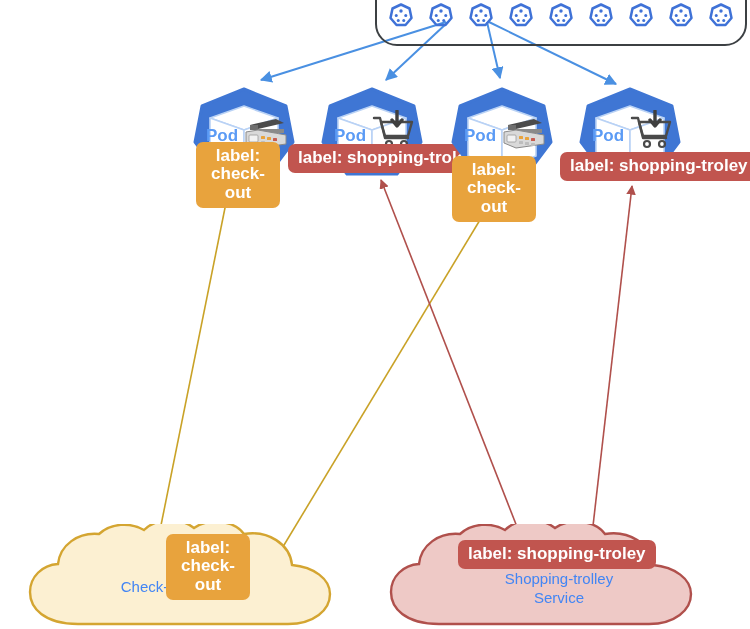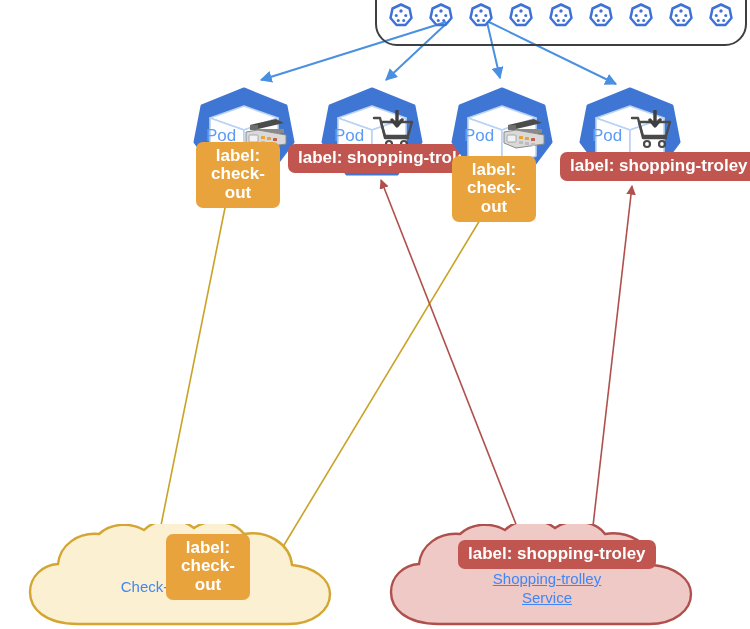--- a/index.html
+++ b/index.html
@@ -49,20 +49,21 @@
     padding: 0 14px;
     box-sizing: border-box;
   }
   .k8s-icon { width: 24px; height: 24px; display: block; }
 
   
   .pod {
     position: absolute;
     width: 108px;
     height: 100px;
+    font-weight: bold;
   }
   .pod-svg { position: absolute; left: 0; top: 0; width: 108px; height: 100px; }
   .pod-text {
     position: absolute;
     left: 16px;
     top: 42px;
     font-size: 17px;
     color: #5b9bf5;
     font-family: "Liberation Sans", sans-serif;
     letter-spacing: 0px;
@@ -364,19 +365,19 @@
                C 22 100 8 84 8 68
                C 8 53 20 41 36 40
                C 38 21 56 8 77 10
                C 89 -1 108 -2 122 6
                C 134 -6 158 -7 172 4
                C 186 -6 212 -4 222 10
                C 246 6 268 20 270 41
                C 292 43 308 55 308 70
                C 308 86 292 100 266 100 Z" fill="#eec9c6" stroke="#b0504c" stroke-width="2.4"></path>
     </svg>
-    <div class="cloud-label" style="left:4px; top:46px; width:320px;text-decoration:underline;">Shopping-trolley
+    <div class="cloud-label" style="left:16px; top:46px; width:320px;">Shopping-trolley
 Service</div>
   </div>
 
   <div class="badge badge-red badge-one-line" style="left:458px; top:540px;">label: shopping-troley</div>
 
 </div>
 
 </body></html>

